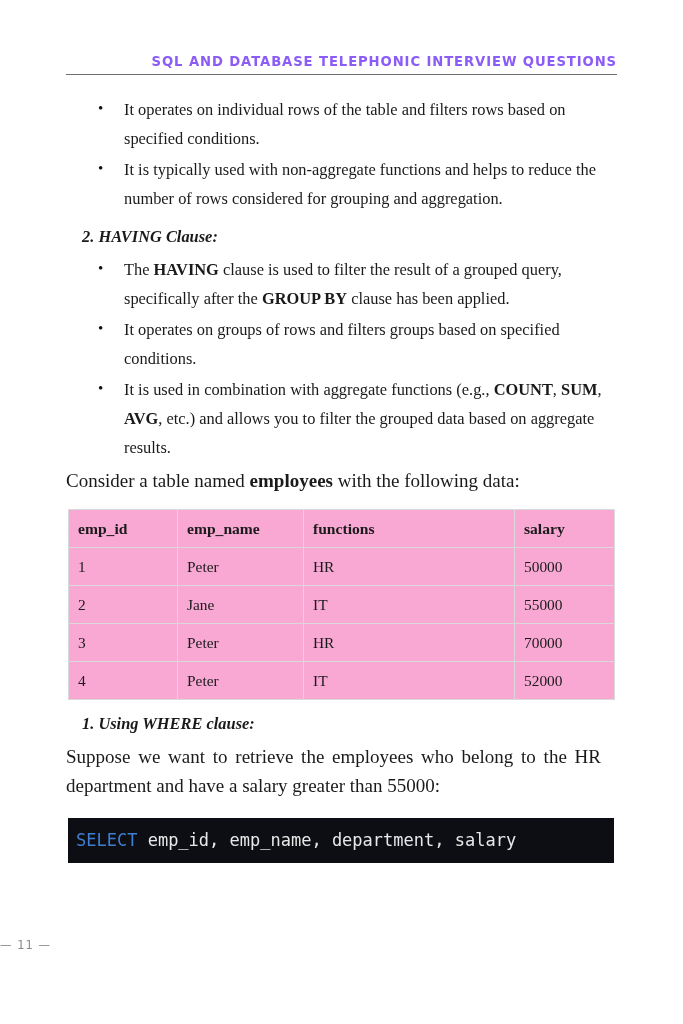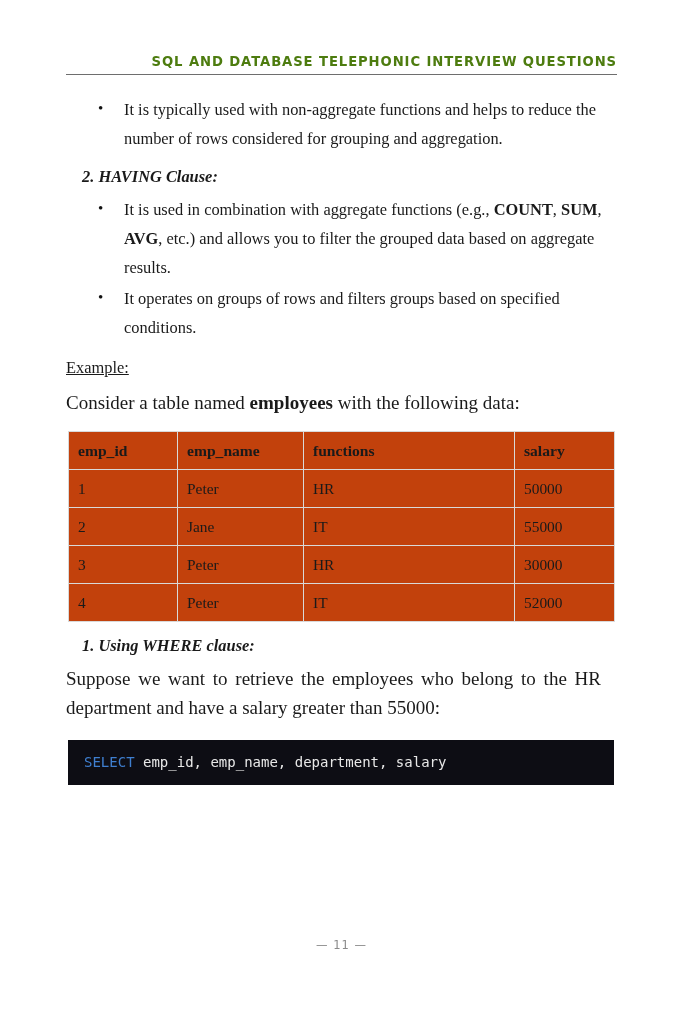--- a/index.html
+++ b/index.html
@@ -31,21 +31,21 @@
     width: 551px;
     text-align: right;
     padding-bottom: 5px;
     border-bottom: 1.6px solid #6e6e6e;
   }
   .doc-header .title {
     font-family: "DejaVu Sans", "Liberation Sans", sans-serif;
     font-size: 13.2px;
     font-weight: bold;
     letter-spacing: 0.9px;
-    color: #4d7c0f;
+    color: #8b5cf6;
     white-space: nowrap;
   }
 
   
   .content {
     position: absolute;
     left: 66px;
     top: 95px;
     width: 551px;
   }
@@ -104,21 +104,21 @@
     table-layout: fixed;
   }
   table.data td, table.data th {
     border: 1px solid #d9d9d9;
     padding: 7px 9px;
     font-size: 15.4px;
     line-height: 20px;
     text-align: left;
     vertical-align: middle;
     font-weight: normal;
-    background: #c2410c;
+    background: #f9a8d4;
   }
   table.data th {
     font-weight: bold;
     font-size: 15.6px;
   }
   table.data tr { height: 38px; }
   col.c1 { width: 109px; }
   col.c2 { width: 126px; }
   col.c3 { width: 211px; }
   col.c4 { width: 100px; }
@@ -126,67 +126,68 @@
   
   .code-block {
     margin: 18px 0 0 2px;
     width: 546px;
     background: #0d0d14;
     padding: 13px 0 13px 0;
     box-sizing: border-box;
   }
   .code-line {
     font-family: "DejaVu Sans Mono", "Liberation Mono", monospace;
-    font-size: 14px;
+    font-size: 17px;
     line-height: 19px;
     color: #e8e8e8;
-    padding: 0 16px;
+    padding: 0 8px;
     white-space: pre;
   }
   .kw  { color: #3f7fd0; }
   .str { color: #2f9e46; }
   .num { color: #bf2f5e; }
   .pun { color: #e8e8e8; }
 
   
   .footer {
     position: absolute;
     left: 0;
     top: 938px;
     width: 683px;
-    text-align: center;
+    text-align: left;
     font-family: "DejaVu Sans", "Liberation Sans", sans-serif;
     font-size: 11.5px;
     color: #8a8a8a;
     letter-spacing: 1px;
   }
 </style>
 </head>
 <body>
 
 <div class="page">
 
   <div class="doc-header">
     <div class="title">SQL AND DATABASE TELEPHONIC INTERVIEW QUESTIONS</div>
   </div>
 
   <div class="content">
 
     <ul class="bullets">
+      <li>It operates on individual rows of the table and filters rows based on specified conditions.</li>
       <li>It is typically used with non-aggregate functions and helps to reduce the number of rows considered for grouping and aggregation.</li>
     </ul>
 
     <div class="heading">2. HAVING Clause:</div>
 
     <ul class="bullets">
+      <li><span>The </span><b>HAVING</b><span> clause is used to filter the result of a grouped query, specifically after the </span><b>GROUP BY</b><span> clause has been applied.</span></li>
+      <li>It operates on groups of rows and filters groups based on specified conditions.</li>
       <li><span>It is used in combination with aggregate functions (e.g., </span><b>COUNT</b><span>, </span><b>SUM</b><span>, </span><b>AVG</b><span>, etc.) and allows you to filter the grouped data based on aggregate results.</span></li>
-      <li>It operates on groups of rows and filters groups based on specified conditions.</li>
     </ul>
 
-    <div class="underline-head"><span class="u">Example:</span></div>
 
     <p class="para nojustify"><span>Consider a table named </span><b>employees</b><span> with the following data:</span></p>
 
     <table class="data">
       <colgroup>
           <col class="c1">
           <col class="c2">
           <col class="c3">
           <col class="c4">
         </colgroup>
@@ -208,21 +209,21 @@
         <tr>
           <td>2</td>
           <td>Jane</td>
           <td>IT</td>
           <td>55000</td>
         </tr>
         <tr>
           <td>3</td>
           <td>Peter</td>
           <td>HR</td>
-          <td>30000</td>
+          <td>70000</td>
         </tr>
         <tr>
           <td>4</td>
           <td>Peter</td>
           <td>IT</td>
           <td>52000</td>
         </tr>
       </tbody>
     </table>
 

